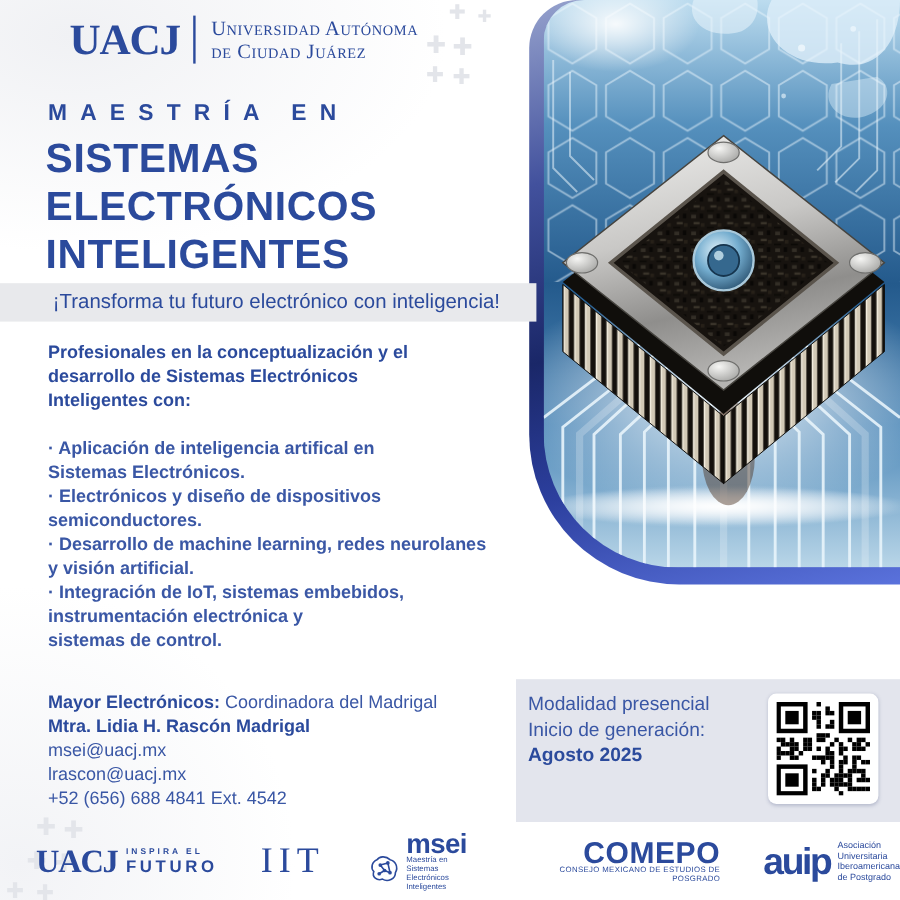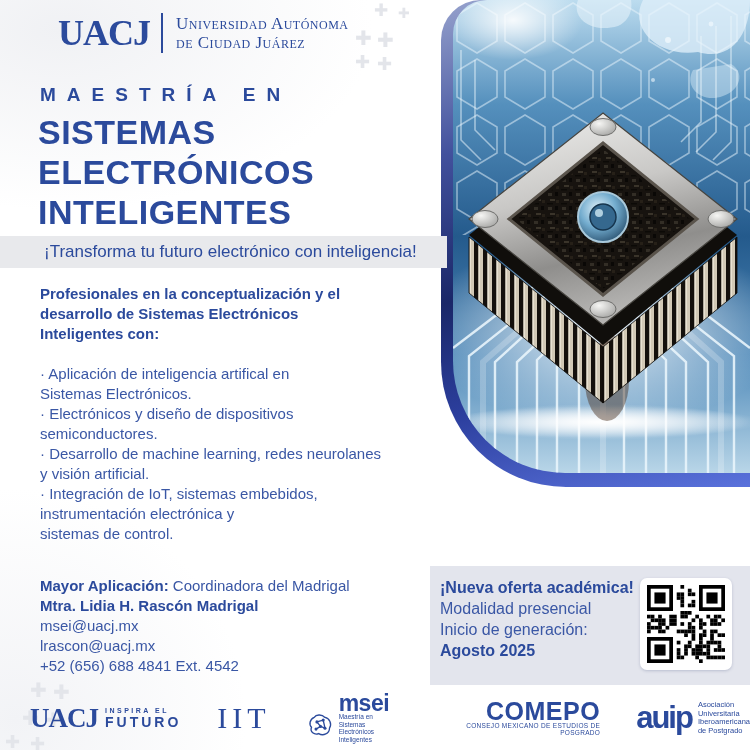--- a/index.html
+++ b/index.html
@@ -17,21 +17,21 @@
     font-size:17px;line-height:19px;letter-spacing:0.5px;}
   
   .plus{position:absolute;color:#e3e5ea;font-size:20px;line-height:1;}
   
   .kicker{position:absolute;left:40px;top:84px;color:#2b4a9c;font-weight:700;font-size:19px;letter-spacing:11px;}
   .big-title{position:absolute;left:38px;top:112px;color:#2b4a9c;font-weight:bold;font-size:34px;line-height:40px;letter-spacing:0.5px;}
   .tagline-bar{position:absolute;left:0;top:236px;width:447px;height:32px;background:#e8e9ec;display:flex;align-items:center;}
   .tagline-bar span{margin-left:44px;color:#2b4a9c;font-weight:normal;font-size:17px;}
   
   .intro{position:absolute;left:40px;top:284px;width:380px;color:#2b4a9c;font-weight:bold;font-size:15px;line-height:20px;white-space:pre-line;}
-  .bullets{position:absolute;left:40px;top:364px;width:405px;color:#3a57a5;font-size:15px;line-height:20px;}
+  .bullets{position:absolute;left:40px;top:364px;width:405px;color:#3a57a5;font-size:15px;line-height:20px;font-weight:bold;}
   .bullets p{margin:0;white-space:pre-line;}
   
   .contact{position:absolute;left:40px;top:576px;color:#3a57a5;font-size:15px;line-height:20px;}
   .contact .b{font-weight:bold;color:#2b4a9c;}
   
   .offer-panel{position:absolute;left:430px;top:566px;width:320px;height:119px;background:#e3e5ed;display:flex;align-items:flex-start;}
   .offer-text{margin:11px 0 0 10px;font-size:16px;line-height:21px;color:#3a57a5;width:200px;}
   .offer-text .headline{font-weight:bold;color:#2b4a9c;}
   .offer-text .date{font-weight:bold;color:#2b4a9c;}
   .qr-card{margin-top:12px;width:78px;height:78px;background:#fff;border-radius:7px;padding:7px;box-shadow:0 1px 3px rgba(60,70,120,.25);}
@@ -234,32 +234,31 @@
 semiconductores.</p>
     <p>· Desarrollo de machine learning, redes neurolanes
 y visión artificial.</p>
     <p>· Integración de IoT, sistemas embebidos,
 instrumentación electrónica y
 sistemas de control.</p>
   </div>
 
   <div class="contact">
     <div>
-      <span class="b">Mayor Aplicación:</span>
+      <span class="b">Mayor Electrónicos:</span>
       <span>Coordinadora del Madrigal</span>
     </div>
     <div class="b">Mtra. Lidia H. Rascón Madrigal</div>
     <div>msei@uacj.mx</div>
     <div>lrascon@uacj.mx</div>
     <div>+52 (656) 688 4841 Ext. 4542</div>
   </div>
 
   <div class="offer-panel">
     <div class="offer-text">
-      <div class="headline">¡Nueva oferta académica!</div>
       <div>Modalidad presencial</div>
       <div>Inicio de generación:</div>
       <div class="date">Agosto 2025</div>
     </div>
     <div class="qr-card">
       <svg id="qr" width="78" height="78" viewBox="0 0 76 76">
           <rect x="0" y="0" width="25.333333333333332" height="25.333333333333332" fill="#000"></rect>
           <rect x="3.619047619047619" y="3.619047619047619" width="18.095238095238095" height="18.095238095238095" fill="#fff"></rect>
           <rect x="7.238095238095238" y="7.238095238095238" width="10.857142857142858" height="10.857142857142858" fill="#000"></rect>
           <rect x="50.666666666666664" y="0" width="25.333333333333332" height="25.333333333333332" fill="#000"></rect>

